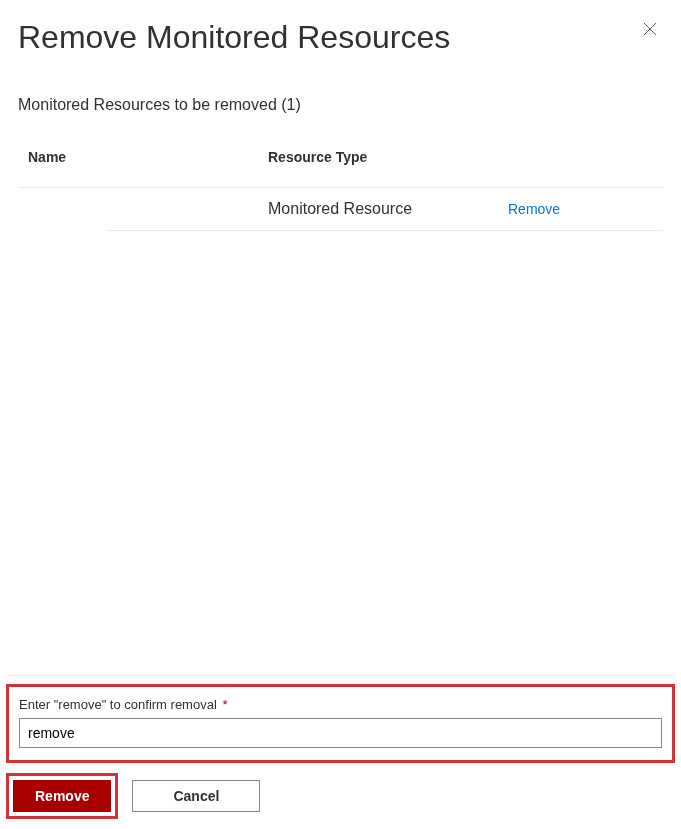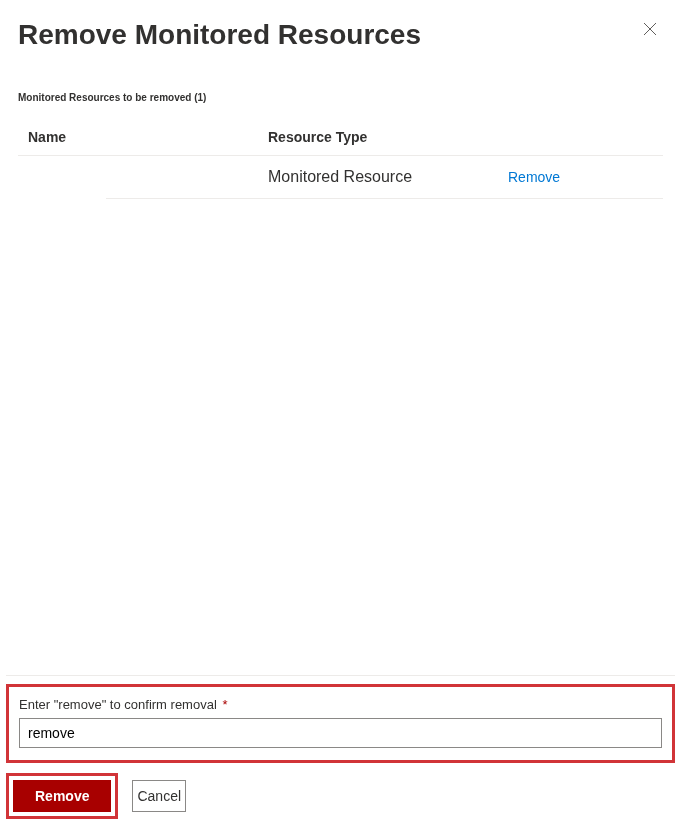--- a/index.html
+++ b/index.html
@@ -19,22 +19,22 @@
       display: flex;
       flex-direction: column;
     }
     .header-row {
       display: flex;
       align-items: flex-start;
       justify-content: space-between;
       margin-bottom: 40px;
     }
     .page-title {
-      font-size: 28px;
-      font-weight: 700;
+      font-size: 32px;
+      font-weight: 400;
       line-height: 1.2;
     }
     .close-icon {
       cursor: pointer;
       color: #605e5c;
       padding-top: 4px;
       padding-right: 6px;
     }
     .close-icon svg { display: block; }
     .description {
@@ -44,34 +44,34 @@
       margin-bottom: 38px;
     }
     .learn-link {
       color: #0078d4;
       text-decoration: none;
       cursor: pointer;
       white-space: nowrap;
     }
     .learn-link svg { vertical-align: -1px; margin-left: 3px; }
     .section-title {
-      font-size: 10px;
-      font-weight: 700;
-      margin-bottom: 16px;
+      font-size: 16px;
+      font-weight: 400;
+      margin-bottom: 25px;
     }
     .table {
       width: 100%;
     }
     .thead, .trow {
       display: flex;
       align-items: center;
     }
     .thead {
       border-bottom: 1px solid #edebe9;
-      padding: 10px 0 10px 10px;
+      padding: 10px 0 22px 10px;
     }
     .thead .col {
       font-size: 14px;
       font-weight: 600;
       color: #323130;
     }
     .col-name { flex: 0 0 240px; }
     .col-type { flex: 0 0 240px; }
     .col-action { flex: 1; text-align: left; }
     .remove-link {
@@ -125,21 +125,22 @@
       background: #a80000;
       color: #ffffff;
       border: none;
       padding: 0 22px;
       font-weight: 600;
     }
     .btn-secondary {
       background: #ffffff;
       color: #323130;
       border: 1px solid #8a8886;
-      padding: 0 4px;
+      padding: 0 40px;
+      font-weight: bold;
     }
     .divider-line {
       border-top: 1px solid #edebe9;
       margin: 0 6px 8px 6px;
     }
     
     .trow-wrapper {
       margin-left: 88px;
       border-bottom: 1px solid #edebe9;
     }

